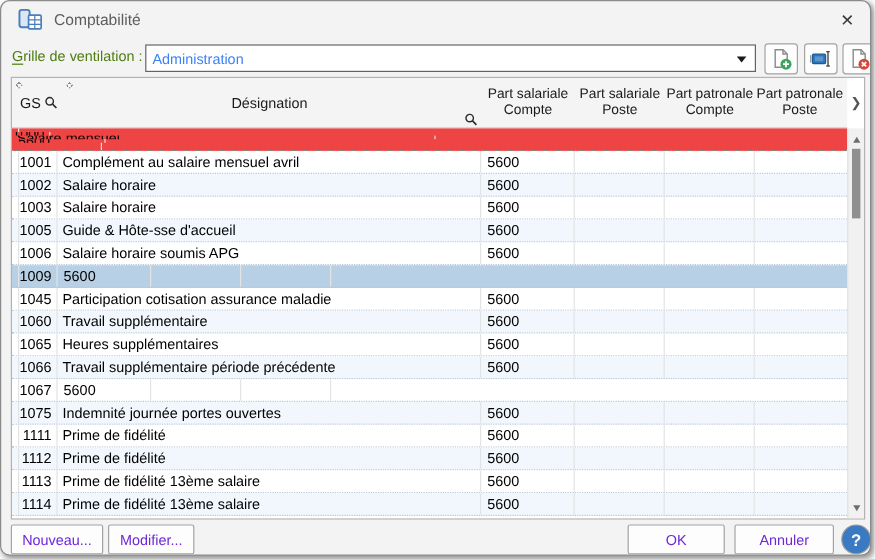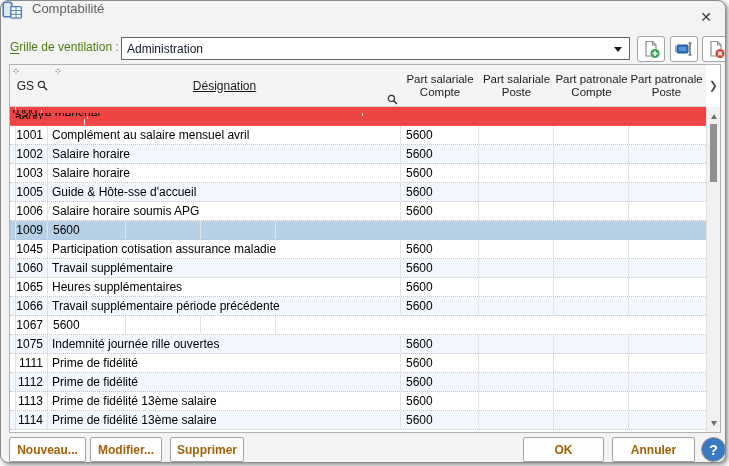--- a/index.html
+++ b/index.html
@@ -8,55 +8,55 @@
 
   .dialog {
     position:absolute; left:0; top:0; width:726px; height:463px;
     background:#f3f3f3; border:1px solid #8a8a8a; border-radius:8px;
     box-shadow:2px 2px 5px rgba(0,0,0,.45);
     overflow:hidden;
   }
 
   
   .titlebar { position:absolute; left:0; top:0; right:0; height:31px;
-    display:flex; align-items:flex-start; padding-left:1px; }
+    display:flex; align-items:center; padding-left:14px; }
   .titlebar .app-icon { width:21px; height:19px; }
   .titlebar .title { margin-left:9px; font-size:13px; color:#5d5d5d; }
   .close-btn { position:absolute; right:5px; top:4px; width:28px; height:24px;
     display:flex; align-items:center; justify-content:center;
     font-size:14px; color:#3a3a3a; cursor:pointer; }
 
   
   .form-row { position:absolute; left:0; top:31px; right:0; height:32px; }
   .grille-label { position:absolute; left:9px; top:8px; font-size:12px; color:#4d7c0f; }
   .grille-label u { text-underline-offset:2px; }
   .combo { position:absolute; left:120px; top:5px; width:509px; height:23px;
     background:#fff; border:1px solid #646464; display:flex; align-items:center;
-    padding-left:5px; font-size:12px; color:#0f172a; }
+    padding-left:5px; font-size:12px; color:#3b82f6; }
   .combo .arrow { position:absolute; right:7px; top:9px; width:0; height:0;
     border-left:4px solid transparent; border-right:4px solid transparent;
     border-top:5px solid #1a1a1a; }
   .tool-btn { position:absolute; top:4px; width:28px; height:26px;
     background:#fdfdfd; border:1px solid #a3a3a3; border-radius:3px;
     display:flex; align-items:center; justify-content:center; cursor:pointer; }
   .tool-btn.b1 { left:636px; } .tool-btn.b2 { left:669px; } .tool-btn.b3 { left:701px; }
 
   
   .table { position:absolute; left:8px; top:63px; width:712px; height:369px;
     background:#fff; border:1px solid #b2b2b2; overflow:hidden; }
   .thead { position:absolute; left:0; top:0; width:696px; height:42px;
     background:#f4f4f4; border-bottom:1px solid #cfcfcf; display:flex;align-items:center; }
   .th { position:relative; display:flex; align-items:center; justify-content:center;
     font-size:12px; color:#1a1a1a; }
   .th.two { flex-direction:column; font-size:11.5px; line-height:13px; }
   .col-handle { position:absolute; top:4px; width:4px; height:4px;
     border:1px dotted #8f8f8f; transform:rotate(45deg); background:transparent; }
   .handle-1 { left:4px; } .handle-2 { left:46px; }
   .th-gs { width:38px; justify-content:flex-end; gap:3px; padding-right:0; }
-  .th-des { width:353px;text-decoration:underline; }
+  .th-des { width:353px; }
   .th-des .mag { position:absolute; right:3px; top:15px; }
   .th-c1 { width:78px; } .th-c2 { width:75px; } .th-c3 { width:75px; }
   .th-c4 { width:75px; } .th-more { flex:1; }
   .more-cols { position:absolute; right:2px; top:14px; font-size:11px; color:#555; cursor:pointer; }
 
   .tbody { position:absolute; left:0; top:42px; width:696px; }
   .tr { display:flex; height:19px; border-bottom:1px dotted #b9c6d3; background:#fff; cursor:default; }
   .tr.stripe { background:#f1f7fc; }
   .tr.selected { background:#b7d0e6; }
   .tr.active { background:#ef4444; border-bottom:1px dotted #979797;flex-direction:column; }
@@ -77,23 +77,23 @@
   .vscroll .arr.up { top:2px; } .vscroll .arr.down { bottom:2px; }
   .tri-up { width:0; height:0; border-left:3.5px solid transparent;
     border-right:3.5px solid transparent; border-bottom:5px solid #6e6e6e; }
   .tri-down { width:0; height:0; border-left:3.5px solid transparent;
     border-right:3.5px solid transparent; border-top:5px solid #6e6e6e; }
   .thumb { position:absolute; left:3px; top:17px; width:7px; height:58px;
     background:#8f8f8f; cursor:pointer; }
 
   
   .btn { position:absolute; top:436px; height:25px; background:#fdfdfd;
-    border:1px solid #a3a3a3; border-radius:2px; font-size:12px; color:#a16207;
+    border:1px solid #a3a3a3; border-radius:2px; font-size:12px; color:#6d28d9;
     display:flex; align-items:center; justify-content:center; cursor:pointer;
-    font-family:"Liberation Sans", sans-serif;font-weight:bold; }
+    font-family:"Liberation Sans", sans-serif; }
   .btn-nouveau { left:8px;  width:77px; }
   .btn-modifier { left:89px; width:72px; }
   .btn-supprimer { left:169px; width:74px; }
   .btn-ok { left:522px; width:81px; }
   .btn-annuler { left:611px; width:83px; }
   .btn-help { left:700px; width:25px; height:25px; border-radius:50%;
     background:#3a7ac2; color:#fff; font-weight:bold; font-size:14px;
     border:1px solid #9b9b9b; }
 </style>
 </head>
@@ -288,21 +288,21 @@
     <div class="td gutter"></div>
     <div class="td gs">1067</div>
     <div class="td num c1">5600</div>
     <div class="td num"></div>
     <div class="td num"></div>
     <div class="td num last"></div>
   </div>
           <div class="tr stripe">
     <div class="td gutter"></div>
     <div class="td gs">1075</div>
-    <div class="td des">Indemnité journée rille ouvertes</div>
+    <div class="td des">Indemnité journée portes ouvertes</div>
     <div class="td num c1">5600</div>
     <div class="td num"></div>
     <div class="td num"></div>
     <div class="td num last"></div>
   </div>
           <div class="tr">
     <div class="td gutter"></div>
     <div class="td gs">1111</div>
     <div class="td des">Prime de fidélité</div>
     <div class="td num c1">5600</div>
@@ -345,19 +345,18 @@
           </div>
         <div class="thumb"></div>
         <div class="arr down">
             <span class="tri-down"></span>
           </div>
       </div>
     </div>
 
     <div class="btn btn-nouveau">Nouveau...</div>
     <div class="btn btn-modifier">Modifier...</div>
-    <div class="btn btn-supprimer">Supprimer</div>
     <div class="btn btn-ok">OK</div>
     <div class="btn btn-annuler">Annuler</div>
     <div class="btn btn-help">?</div>
 
   </div>
 </div>
 
 </body></html>

